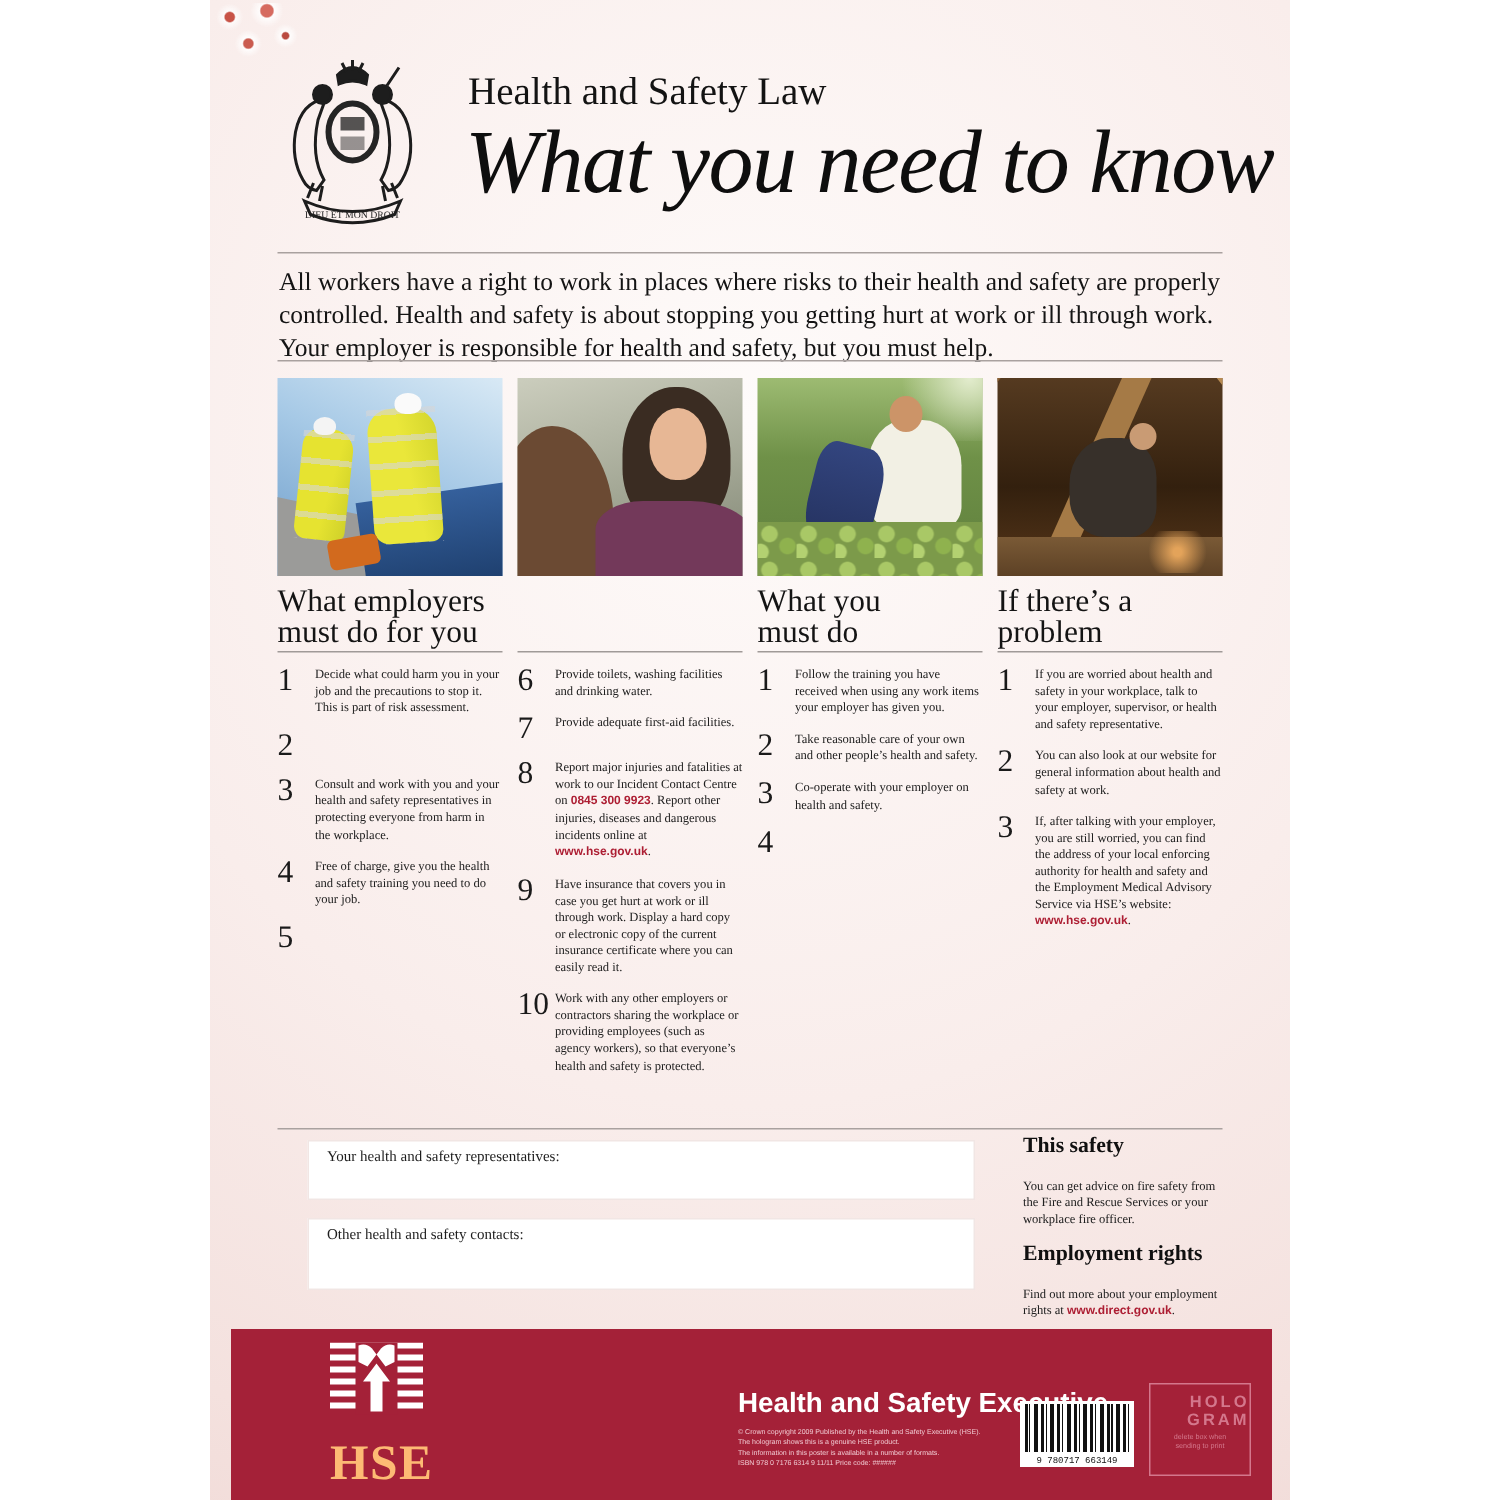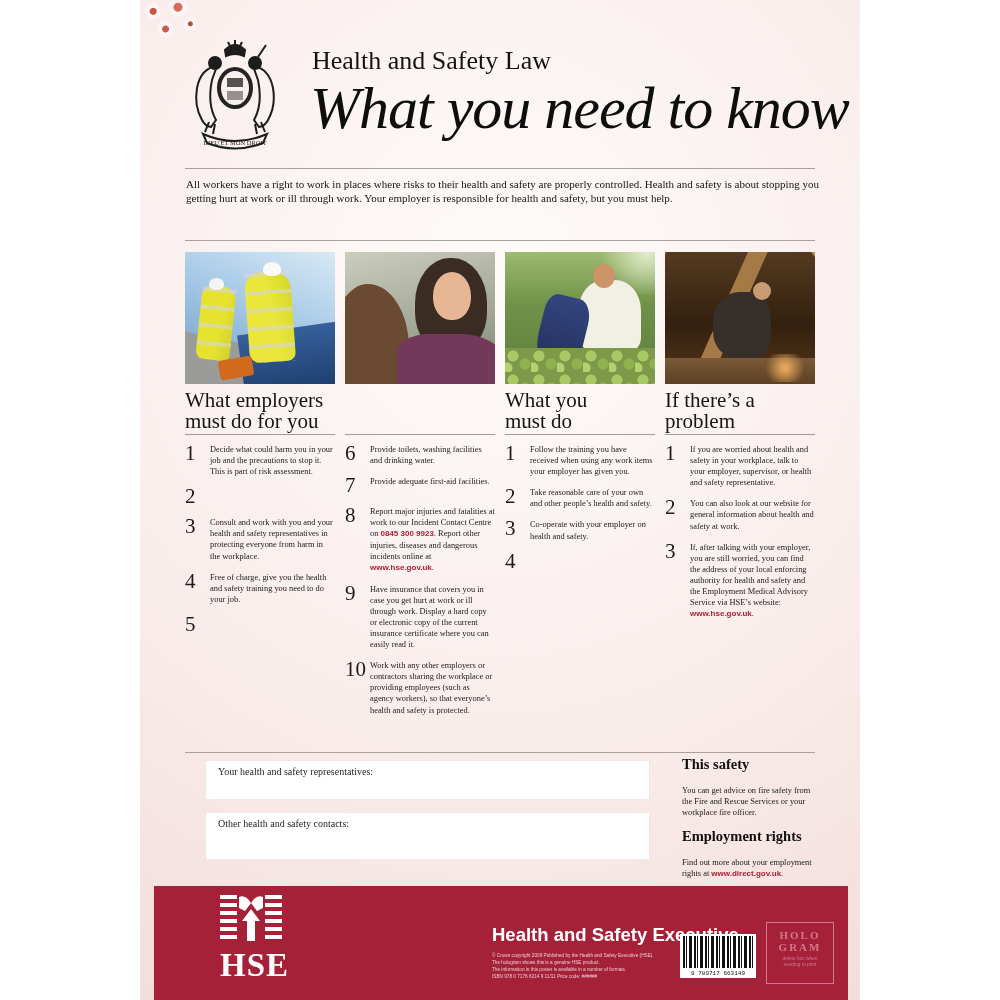--- a/index.html
+++ b/index.html
@@ -19,21 +19,21 @@
       radial-gradient(circle at 58% 10%, #d05548 4px, #fff 5px, transparent 11px),
       radial-gradient(circle at 38% 52%, #c24335 3px, #fff 4px, transparent 9px),
       radial-gradient(circle at 78% 42%, #b02e22 2px, #fff 3px, transparent 8px);
   }
   
   .crest { position:absolute; left:45px; top:36px; }
   .title-small { position:absolute; left:172px; top:46px; font-size:26px; color:#131313; }
   .title-large { position:absolute; left:170px; top:74px; font-size:60px; font-style:italic; color:#0e0e0e; letter-spacing:-1px; }
   .rule { position:absolute; left:45px; width:630px; border-top:1px solid #a9a19f; }
   #rule1 { top:168px; } #rule2 { top:240px; } #rule3 { top:752px; }
-  .intro { position:absolute; left:46px; top:177px; width:634px; font-size:11px; line-height:1.3; color:#141414; }
+  .intro { position:absolute; left:46px; top:177px; width:634px; font-size:17px; line-height:1.3; color:#141414; }
   
   .photos { position:absolute; left:45px; top:252px; width:630px; display:grid; grid-template-columns:repeat(4,150px); gap:0 10px; }
   .photo { height:132px; position:relative; overflow:hidden; }
   .ph1 { background:linear-gradient(205deg,#d8e9f5 0%,#a6c9e6 45%,#6d9cc9 100%); }
   .ph1 .ground { position:absolute; left:-12px; bottom:-16px; width:98px; height:60px; background:#9b9b99; transform:rotate(12deg); }
   .ph1 .truck  { position:absolute; right:-10px; bottom:-8px; width:104px; height:64px; background:linear-gradient(#35609c,#1e3f6e); transform:rotate(-8deg); }
   .ph1 .w1 { position:absolute; left:14px; top:34px; width:34px; height:74px; background:linear-gradient(100deg,#e6e330 60%,#cfd12a); border-radius:12px 14px 6px 8px; transform:rotate(6deg); }
   .ph1 .w2 { position:absolute; left:62px; top:20px; width:46px; height:90px; background:linear-gradient(80deg,#eae73a 55%,#d3d52c); border-radius:16px 18px 8px 10px; transform:rotate(-4deg); }
   .ph1 .w1::after,.ph1 .w2::after { content:''; position:absolute; inset:0; background:repeating-linear-gradient(0deg, transparent 0 14px, #d6d6d6 14px 18px); opacity:.6; }
   .ph1 .h1 { position:absolute; left:24px; top:26px; width:15px; height:12px; background:#f4f4f4; border-radius:50% 50% 40% 40%; }
@@ -77,30 +77,30 @@
   .form-box { position:absolute; left:65px; width:445px; background:#ffffff; border:1px solid #f1e6e4; box-sizing:border-box; }
   #form-box1 { top:760px; height:40px; }
   #form-box2 { top:812px; height:48px; }
   .form-label { font-size:10px; color:#1e1e1e; padding:5px 0 0 12px; }
   .aside { position:absolute; left:542px; top:756px; width:136px; }
   .aside-heading { font-size:14.5px; font-weight:bold; color:#101010; }
   .aside-text { font-size:8.4px; line-height:1.32; color:#202020; margin:12px 0 10px; }
   
   .footer-band { position:absolute; left:14px; top:886px; width:694px; height:114px; background:#a42138; }
   .hse-logo { position:absolute; left:66px; top:9px; width:66px; }
-  .hse-text { font-size:33px; font-weight:bold; color:#ffffff; line-height:1; margin-top:2px; letter-spacing:1px; }
+  .hse-text { font-size:33px; font-weight:bold; color:#fdba74; line-height:1; margin-top:12px; letter-spacing:1px; }
   .footer-org { position:absolute; left:338px; top:38px; font-family:"Liberation Sans",sans-serif; font-weight:bold; font-size:18.5px; color:#ffffff; white-space:nowrap; }
   .footer-small { position:absolute; left:338px; top:66px; width:242px; transform:scale(.78); transform-origin:0 0;
     font-family:"Liberation Sans",sans-serif; font-size:6px; line-height:1.5; color:#f0c9d1; }
   .barcode { position:absolute; left:526px; top:48px; width:76px; height:44px; background:#ffffff; }
   .bars { position:absolute; left:3px; right:3px; top:2px; bottom:10px;
     background:repeating-linear-gradient(90deg,#111 0 2px,#fff 2px 3px,#111 3px 4px,#fff 4px 6px,#111 6px 9px,#fff 9px 11px); }
   .barcode-num { position:absolute; bottom:1px; left:0; right:0; text-align:center; font-family:"Liberation Mono",monospace; font-size:6px; color:#111; background:#fff; }
   .hologram { position:absolute; left:612px; top:36px; width:68px; height:62px; border:1px solid #d4778c; color:#d4778c; text-align:center; box-sizing:border-box; padding-top:6px; }
-  .holo-line { font-family:Liberation Serif, serif; font-weight:bold; font-size:11px; letter-spacing:2px; line-height:1.1; }
+  .holo-line { font-family:Liberation Sans, sans-serif; font-weight:bold; font-size:11px; letter-spacing:2px; line-height:1.1;text-align:right; }
   .holo-note { font-family:"Liberation Sans",sans-serif; font-size:6px; line-height:1.3; margin-top:3px; transform:scale(.8); transform-origin:50% 0; }
 </style>
 </head>
 <body>
 
 <div class="poster">
   <div class="artifact"></div>
 
   <div class="crest">
     <svg width="100" height="116" viewBox="0 0 100 116">

